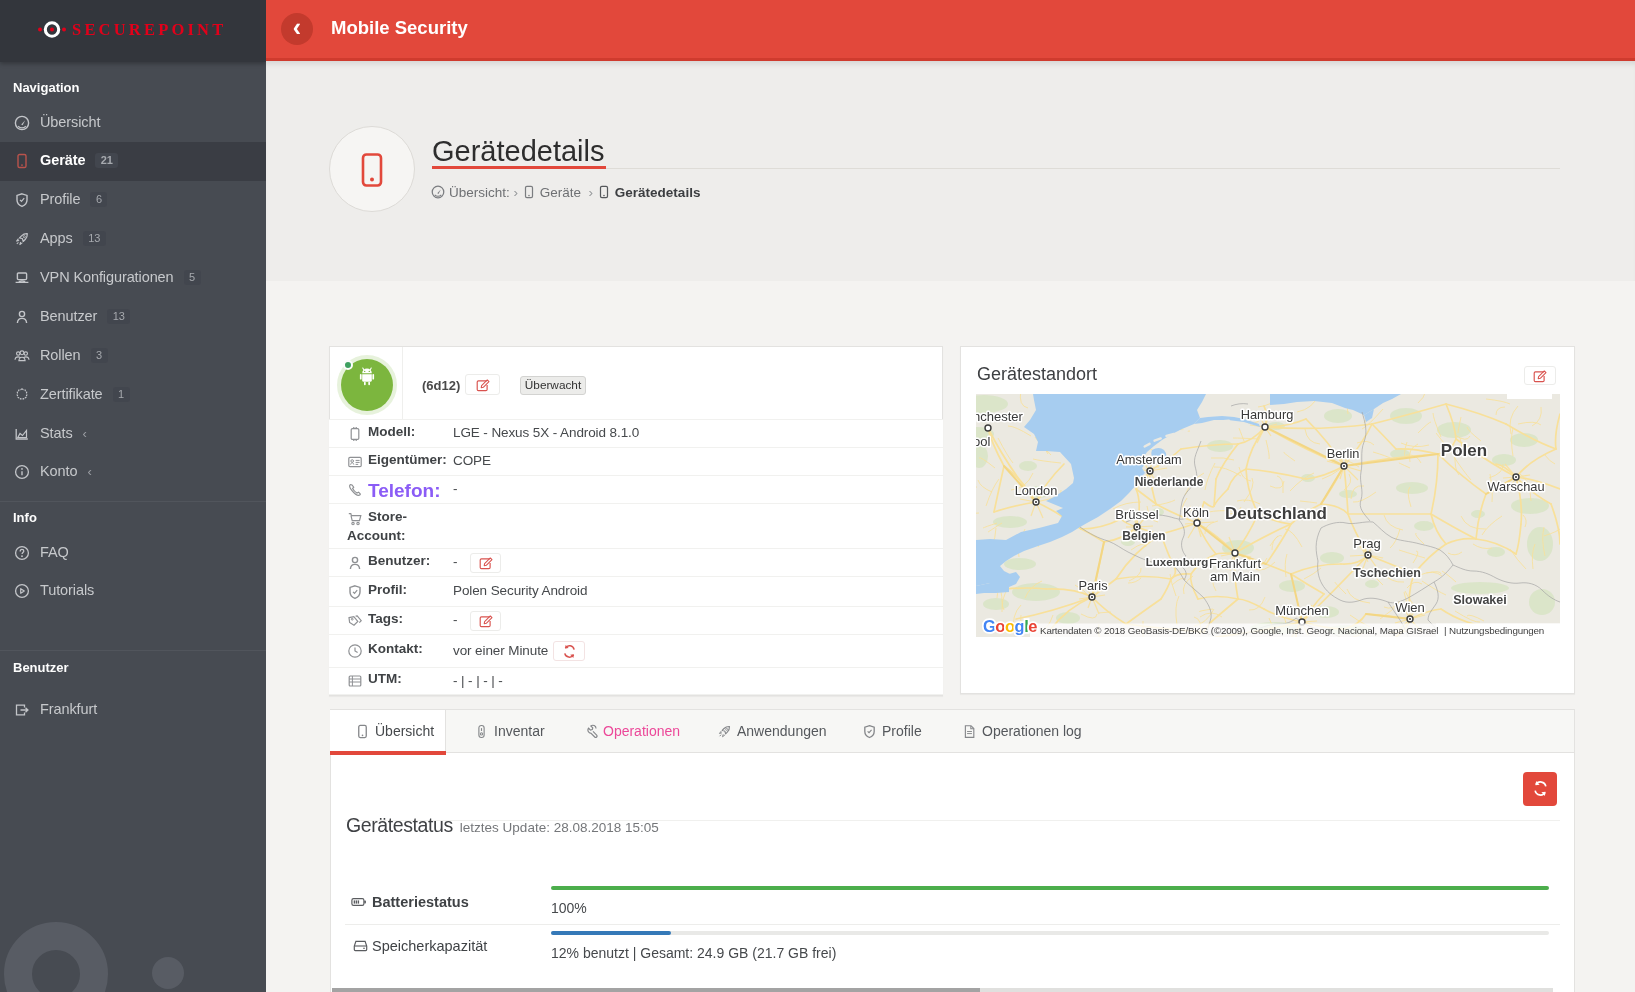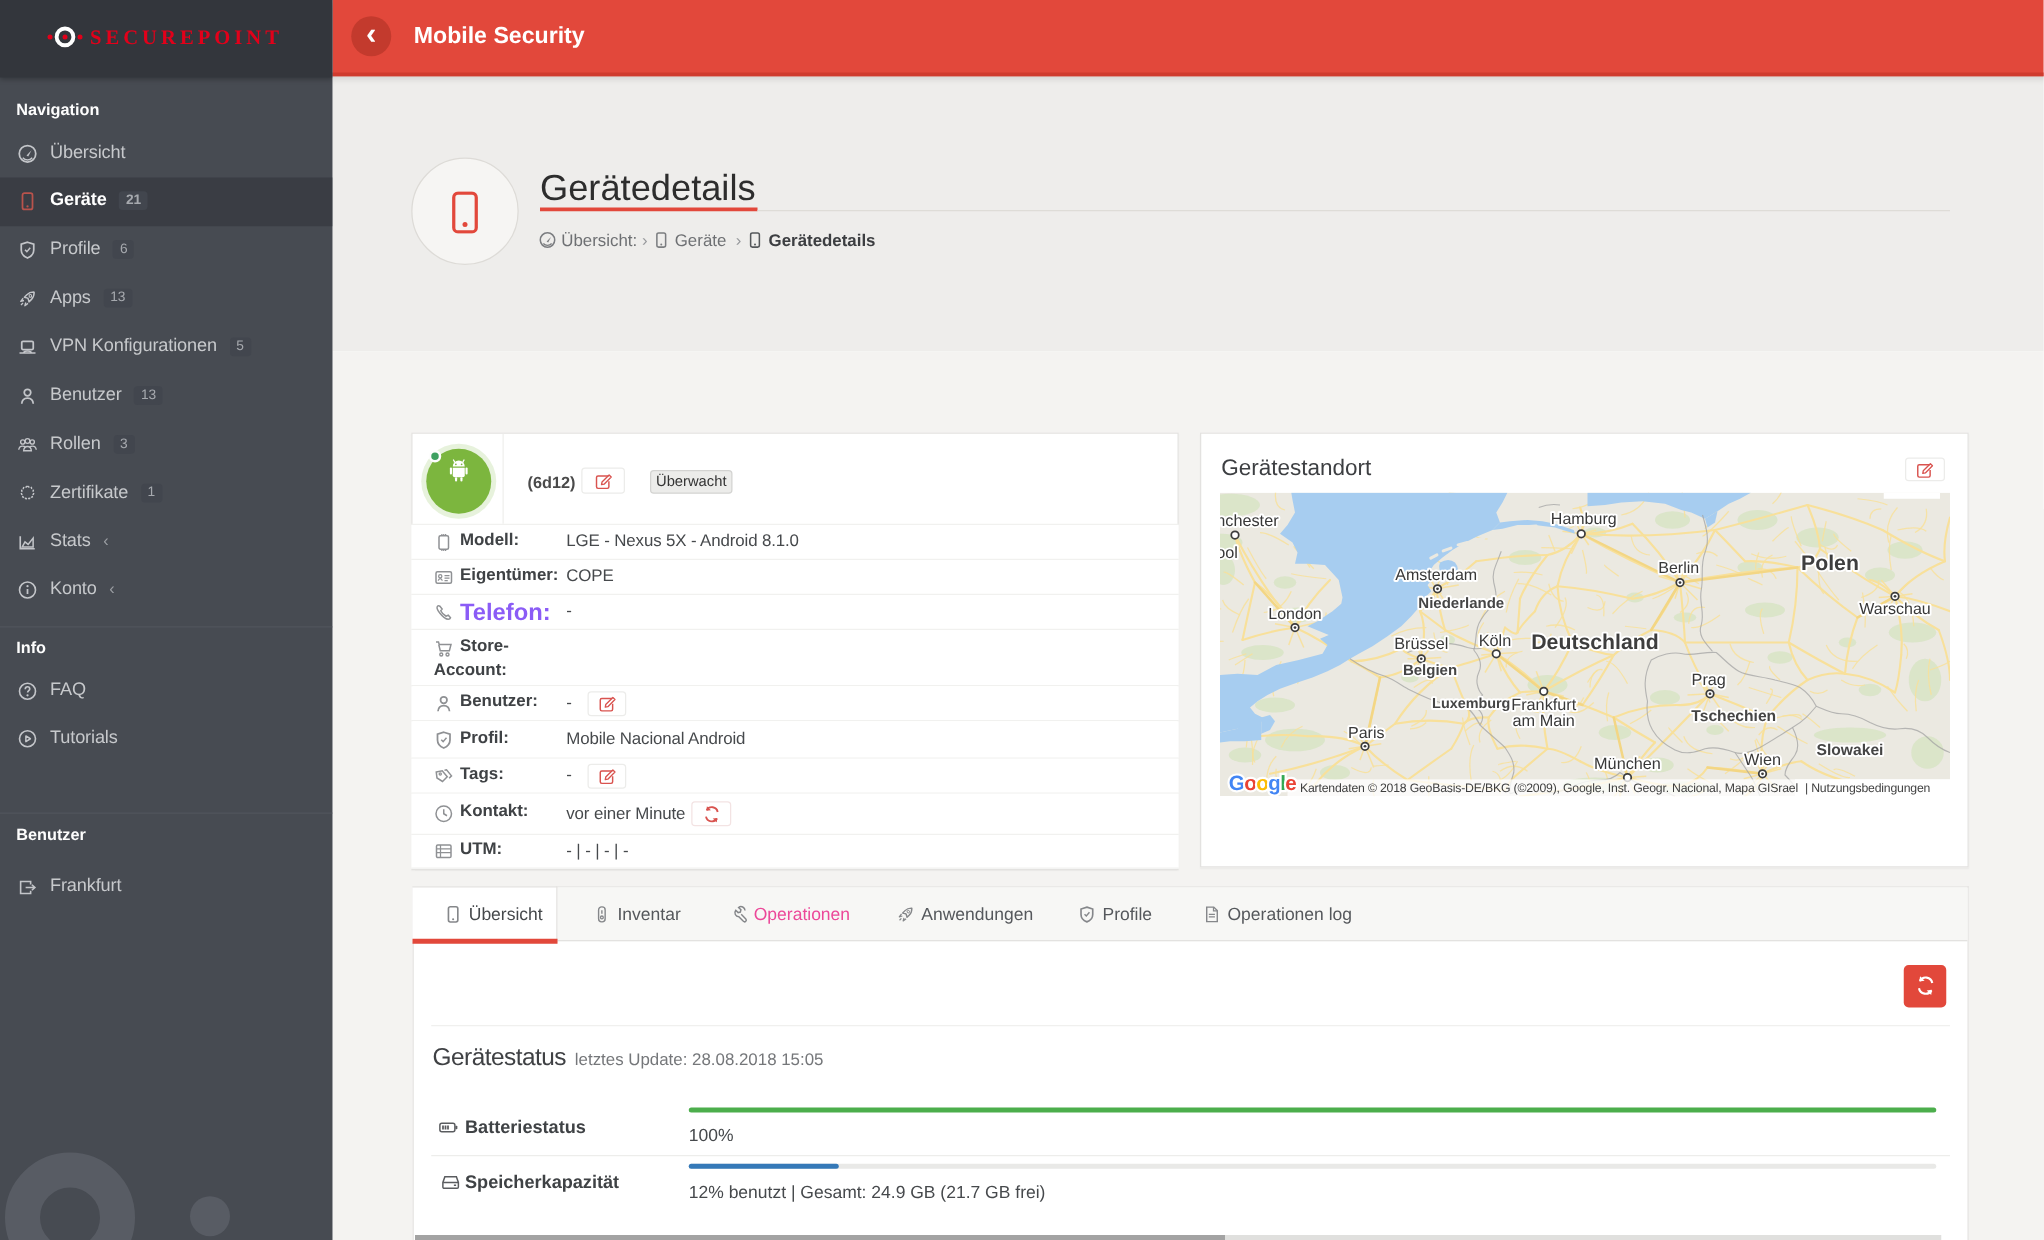--- a/index.html
+++ b/index.html
@@ -216,21 +216,21 @@
             </svg></span></div></div>
     </div>
   </div>
 <div style="position:absolute;left:329px;top:577px;width:614px;height:30px;border-bottom:1px solid #f1f1ef;background:#fff">
     <span style="position:absolute;left:18px;top:7px"><svg width="16" height="16" viewBox="0 0 16 16" style="">
         <path d="M8 1.8 L13 3.4 V8 C13 11.3 10.8 13.3 8 14.4 C5.2 13.3 3 11.3 3 8 V3.4 Z" fill="none" stroke="#8f9194" stroke-width="1.4"></path>
         <path d="M6 7.8 L7.5 9.3 L10.2 6.2" fill="none" stroke="#8f9194" stroke-width="1.2"></path>
       </svg></span>
     <span style="position:absolute;left:39px;top:5px;font-size:13.5px;font-weight:bold;color:#3f4245">Profil:</span>
     <div style="position:absolute;left:124px;top:0;right:8px;height:30px">
-      <span style="position:absolute;left:0;top:6px;font-size:13.5px;color:#46494c;letter-spacing:-0.1px;white-space:nowrap">Mobile Nacional Android</span>
+      <span style="position:absolute;left:0;top:6px;font-size:13.5px;color:#46494c;letter-spacing:-0.1px;white-space:nowrap">Polen Security Android</span>
     </div>
   </div>
 <div style="position:absolute;left:329px;top:607px;width:614px;height:28px;border-bottom:1px solid #f1f1ef;background:#fff">
     <span style="position:absolute;left:18px;top:6px"><svg width="16" height="16" viewBox="0 0 16 16" style="">
         <path d="M2 4.6 L6.8 3.6 L10.8 8.4 L7 12.2 L2.6 9.4 Z" fill="none" stroke="#8f9194" stroke-width="1.2"></path>
         <circle cx="5.2" cy="6.2" r=".9" fill="none" stroke="#8f9194" stroke-width="1"></circle>
         <path d="M8.6 3.2 l1.6-.3 4 4.8-1.9 1.9" fill="none" stroke="#8f9194" stroke-width="1.2"></path>
       </svg></span>
     <span style="position:absolute;left:39px;top:4px;font-size:13.5px;font-weight:bold;color:#3f4245">Tags:</span>
     <div style="position:absolute;left:124px;top:0;right:8px;height:28px">
@@ -801,34 +801,34 @@
       <path d="M9.4 2v3h3" fill="none" stroke="#85878a" stroke-width="1.1"></path>
       <path d="M5.4 8h5.2M5.4 10.2h5.2" stroke="#85878a" stroke-width="1"></path>
     </svg></span>
 <span style="position:absolute;left:982px;top:723px;font-size:14px;color:#55585c;white-space:nowrap">Operationen log</span>
 <div style="position:absolute;left:1523px;top:772px;width:34px;height:34px;background:#e2483b;border-radius:4px;text-align:center"><span style="display:inline-block;margin-top:8px"><svg width="17" height="17" viewBox="0 0 16 16" style="">
         <path d="M13 6 A5.1 5.1 0 0 0 3.6 4.4 M3 10 A5.1 5.1 0 0 0 12.4 11.6" fill="none" stroke="#ffffff" stroke-width="1.6"></path>
         <path d="M3.8 1 L3.3 4.9 L7.2 4.4 Z" fill="#ffffff"></path>
         <path d="M12.2 15 L12.7 11.1 L8.8 11.6 Z" fill="#ffffff"></path>
       </svg></span></div>
 <div style="position:absolute;left:345px;top:820px;width:1215px;border-top:1px solid #f0f0ee"></div>
-<div style="position:absolute;left:346px;top:835px;white-space:nowrap"><span style="font-size:19.5px;color:#3f4144;letter-spacing:-0.4px">Gerätestatus</span><span style="font-size:13.5px;color:#75777a;margin-left:7px">letztes Update: 28.08.2018 15:05</span></div>
+<div style="position:absolute;left:346px;top:814px;white-space:nowrap"><span style="font-size:19.5px;color:#3f4144;letter-spacing:-0.4px">Gerätestatus</span><span style="font-size:13.5px;color:#75777a;margin-left:7px">letztes Update: 28.08.2018 15:05</span></div>
 <span style="position:absolute;left:350px;top:894px"><svg width="17" height="16" viewBox="0 0 16 16" style="">
       <rect x="1.4" y="4.6" width="12" height="6.8" rx="1.6" fill="none" stroke="#5a5c5f" stroke-width="1.2"></rect>
       <rect x="13.8" y="6.6" width="1.6" height="2.8" rx=".6" fill="#5a5c5f"></rect>
       <rect x="3.2" y="6.4" width="1.4" height="3.2" fill="#5a5c5f"></rect>
       <rect x="5.2" y="6.4" width="1.4" height="3.2" fill="#5a5c5f"></rect>
       <rect x="7.2" y="6.4" width="1.4" height="3.2" fill="#5a5c5f"></rect>
     </svg></span>
 <span style="position:absolute;left:372px;top:894px;font-size:14.5px;font-weight:bold;color:#3f4245">Batteriestatus</span>
 <div style="position:absolute;left:551px;top:886px;width:998px;height:4px;border-radius:2px;background:#4cae4c"></div>
 <span style="position:absolute;left:551px;top:900px;font-size:14px;color:#46494c">100%</span>
 <div style="position:absolute;left:345px;top:924px;width:1215px;border-top:1px solid #ededeb"></div>
 <span style="position:absolute;left:352px;top:938px"><svg width="17" height="16" viewBox="0 0 16 16" style="">
       <path d="M3.4 3.4 h9.2 l1.6 4.6 v3.6 a1 1 0 0 1 -1 1 h-10.4 a1 1 0 0 1 -1 -1 v-3.6 Z" fill="none" stroke="#5a5c5f" stroke-width="1.2"></path>
       <path d="M2 8h12" stroke="#5a5c5f" stroke-width="1.1"></path>
       <path d="M10.6 10.2h1.8" stroke="#5a5c5f" stroke-width="1.1"></path>
     </svg></span>
-<span style="position:absolute;left:372px;top:938px;font-size:14.5px;font-weight:bold;color:#3f4245">Speicherkapazität</span>
+<span style="position:absolute;left:372px;top:938px;font-size:14.5px;font-weight:normal;color:#3f4245">Speicherkapazität</span>
 <div style="position:absolute;left:551px;top:931px;width:998px;height:4px;border-radius:2px;background:#e9e9e7"></div>
 <div style="position:absolute;left:551px;top:931px;width:120px;height:4px;border-radius:2px;background:#3579b8"></div>
 <span style="position:absolute;left:551px;top:945px;font-size:14px;color:#46494c">12% benutzt | Gesamt: 24.9 GB (21.7 GB frei)</span>
 <div style="position:absolute;left:332px;top:988px;width:648px;height:4px;background:#a3a3a3"></div>
 <div style="position:absolute;left:980px;top:988px;width:573px;height:4px;background:#e0e0de"></div>
 </body></html>

